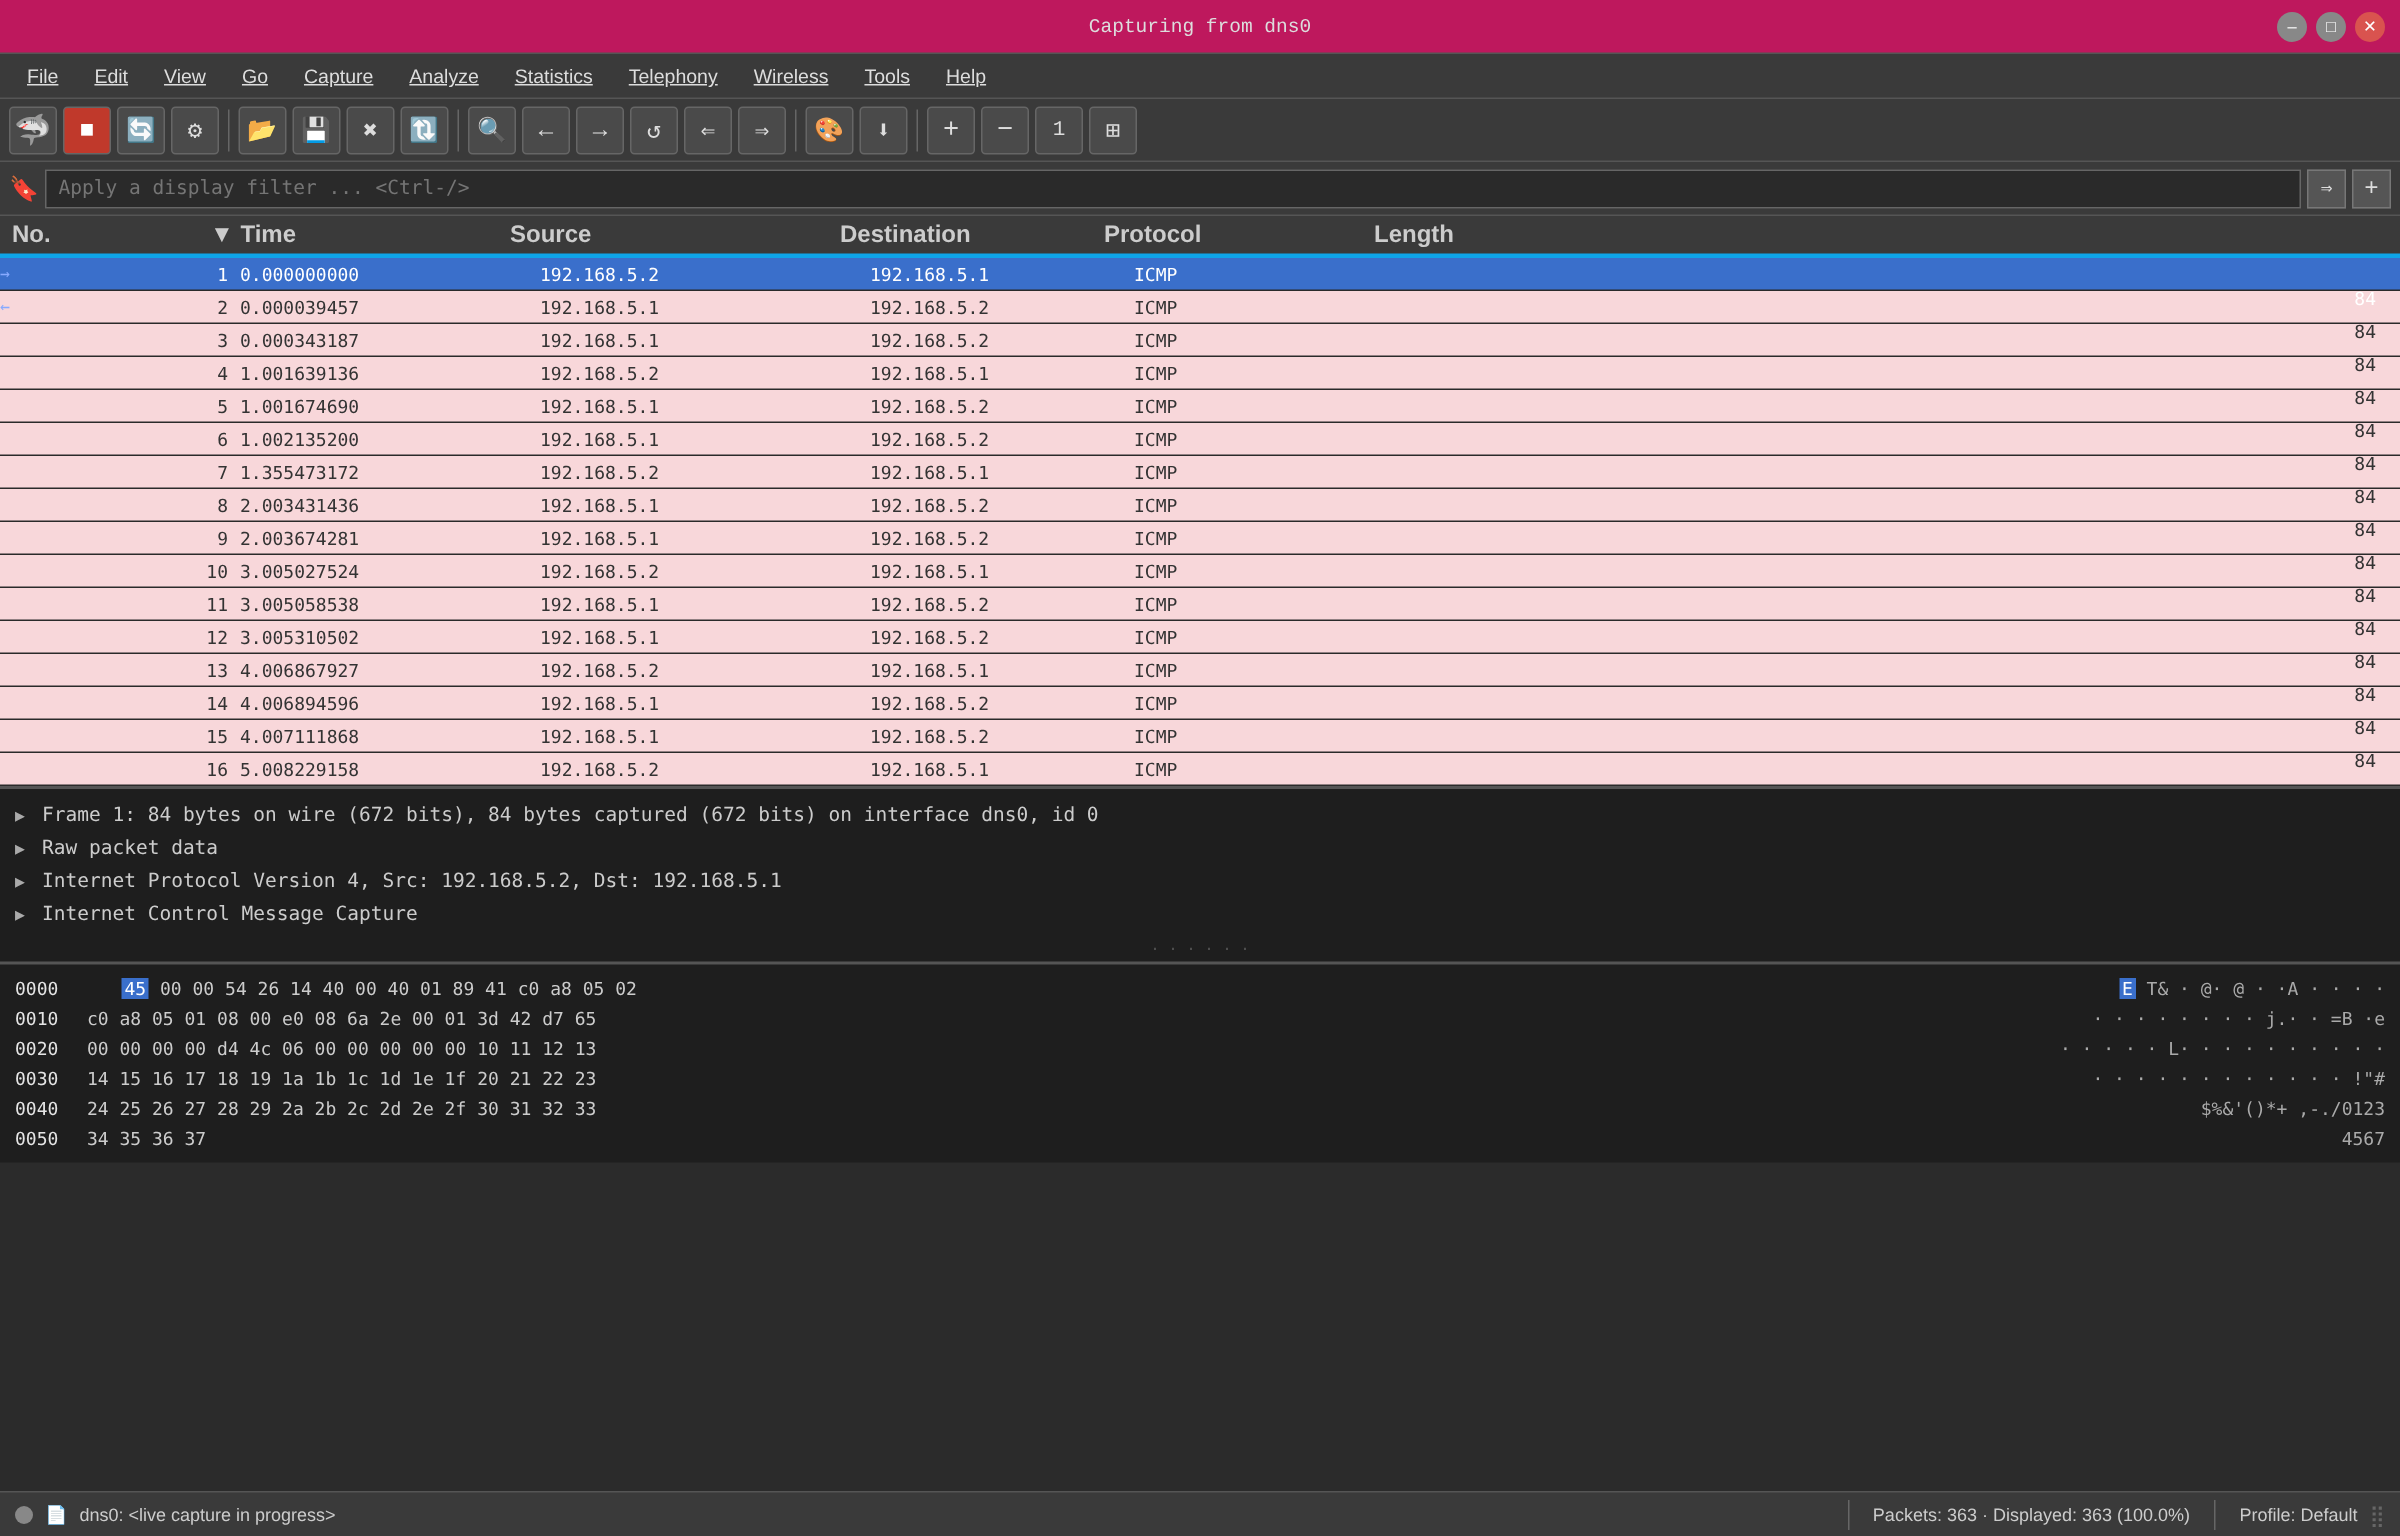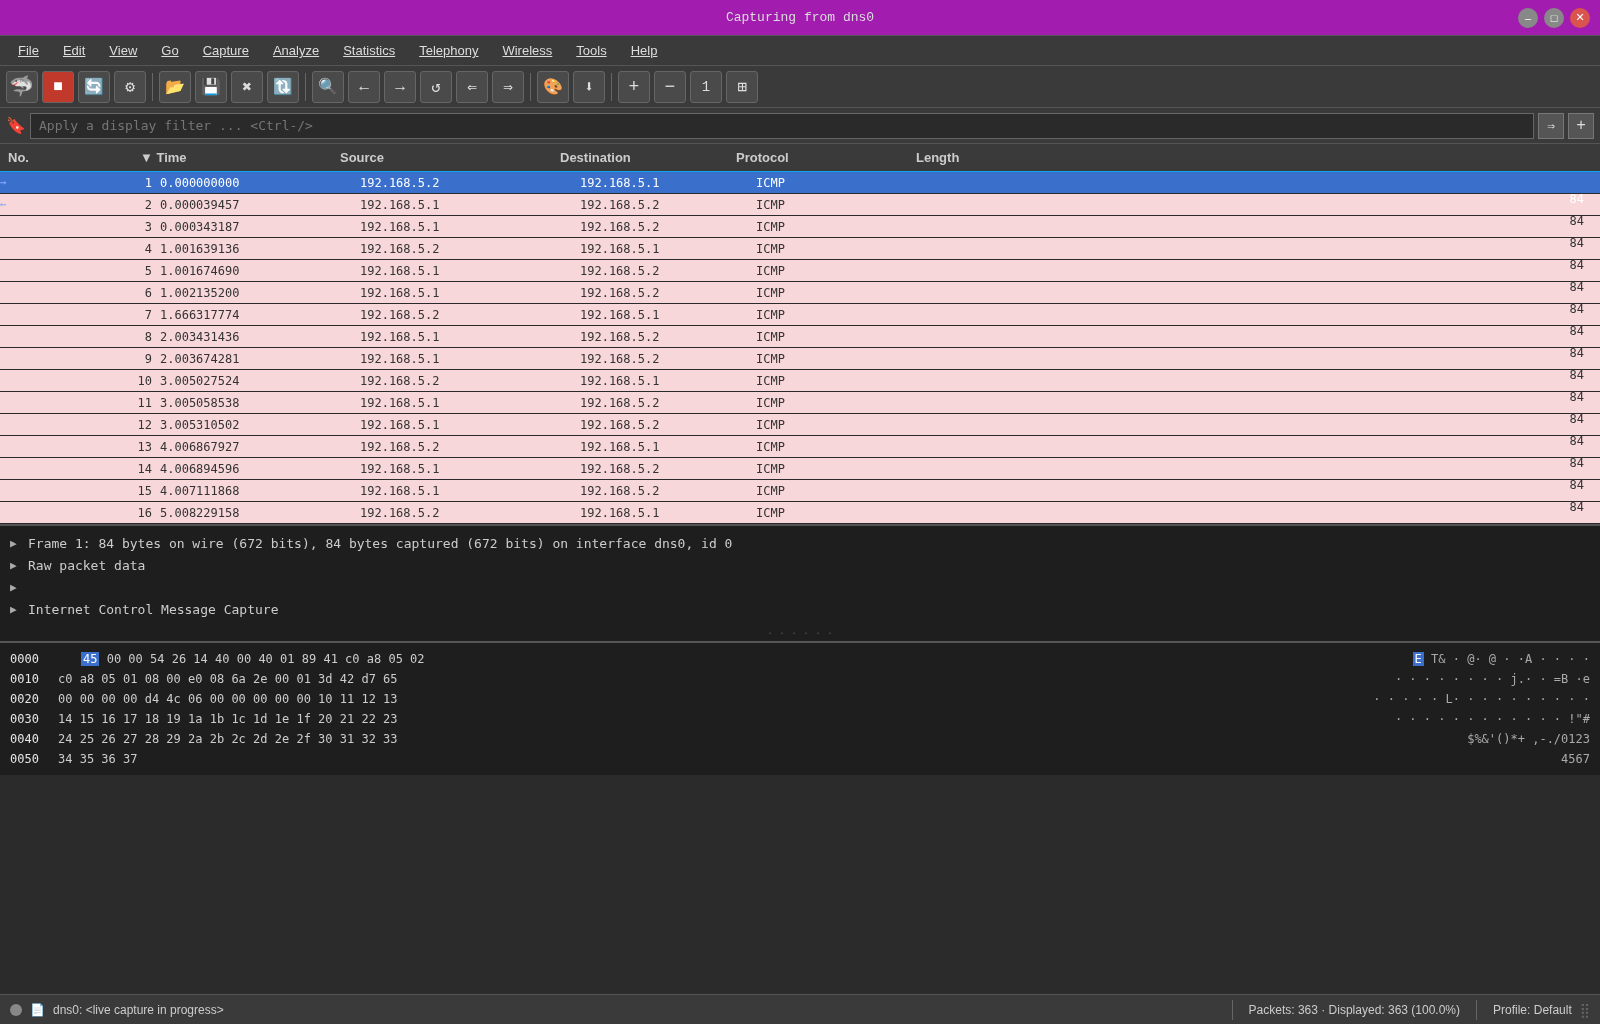--- a/index.html
+++ b/index.html
@@ -8,21 +8,21 @@
       background: #2b2b2b;
       width: 1600px;
       height: 1024px;
       overflow: hidden;
       font-size: 13px;
       color: #ddd;
     }
 
     
     #titlebar {
-      background: #a21caf;
+      background: #be185d;
       height: 36px;
       display: flex;
       align-items: center;
       justify-content: center;
       position: relative;
       border-bottom: 1px solid #555;
     }
     #window-controls {
       position: absolute;
       right: 10px;
@@ -135,23 +135,23 @@
       height: 26px;
       display: flex;
       align-items: center;
       justify-content: center;
       cursor: pointer;
       font-size: 16px;
     }
     #packet-list-header {
       display: flex;
       background: #3a3a3a;
-      border-bottom: 1px solid #0ea5e9;
+      border-bottom: 3px solid #0ea5e9;
       font-family: sans-serif;
-      font-size: 13px;
+      font-size: 16px;
       font-weight: bold;
       color: #ccc;
       height: 28px;
       align-items: center;
     }
     .col-no { width: 140px; padding-left: 8px; flex-shrink: 0; }
     .col-time { width: 200px; flex-shrink: 0; }
     .col-source { width: 220px; flex-shrink: 0; }
     .col-dest { width: 176px; flex-shrink: 0; }
     .col-proto { width: 180px; flex-shrink: 0; }
@@ -390,21 +390,21 @@
           <div class="col-no">6</div>
           <div class="col-time">1.002135200</div>
           <div class="col-source">192.168.5.1</div>
           <div class="col-dest">192.168.5.2</div>
           <div class="col-proto">ICMP</div>
           <div class="col-len">84</div>
         </div>
         <div class="packet-row pink">
           <span class="arrow-indicator"></span>
           <div class="col-no">7</div>
-          <div class="col-time">1.666317774</div>
+          <div class="col-time">1.355473172</div>
           <div class="col-source">192.168.5.2</div>
           <div class="col-dest">192.168.5.1</div>
           <div class="col-proto">ICMP</div>
           <div class="col-len">84</div>
         </div>
         <div class="packet-row pink">
           <span class="arrow-indicator"></span>
           <div class="col-no">8</div>
           <div class="col-time">2.003431436</div>
           <div class="col-source">192.168.5.1</div>
@@ -492,20 +492,21 @@
         <div class="detail-row">
           <span class="detail-arrow">▶</span>
           <span class="detail-text">Frame 1: 84 bytes on wire (672 bits), 84 bytes captured (672 bits) on interface dns0, id 0</span>
         </div>
         <div class="detail-row">
           <span class="detail-arrow">▶</span>
           <span class="detail-text">Raw packet data</span>
         </div>
         <div class="detail-row">
           <span class="detail-arrow">▶</span>
+          <span class="detail-text">Internet Protocol Version 4, Src: 192.168.5.2, Dst: 192.168.5.1</span>
         </div>
         <div class="detail-row">
           <span class="detail-arrow">▶</span>
           <span class="detail-text">Internet Control Message Capture</span>
         </div>
       </div>
   </div>
 
   <div style="text-align:center; font-size:10px; color:#555; background:#1e1e1e; padding:2px;">· · · · · ·</div>
 

